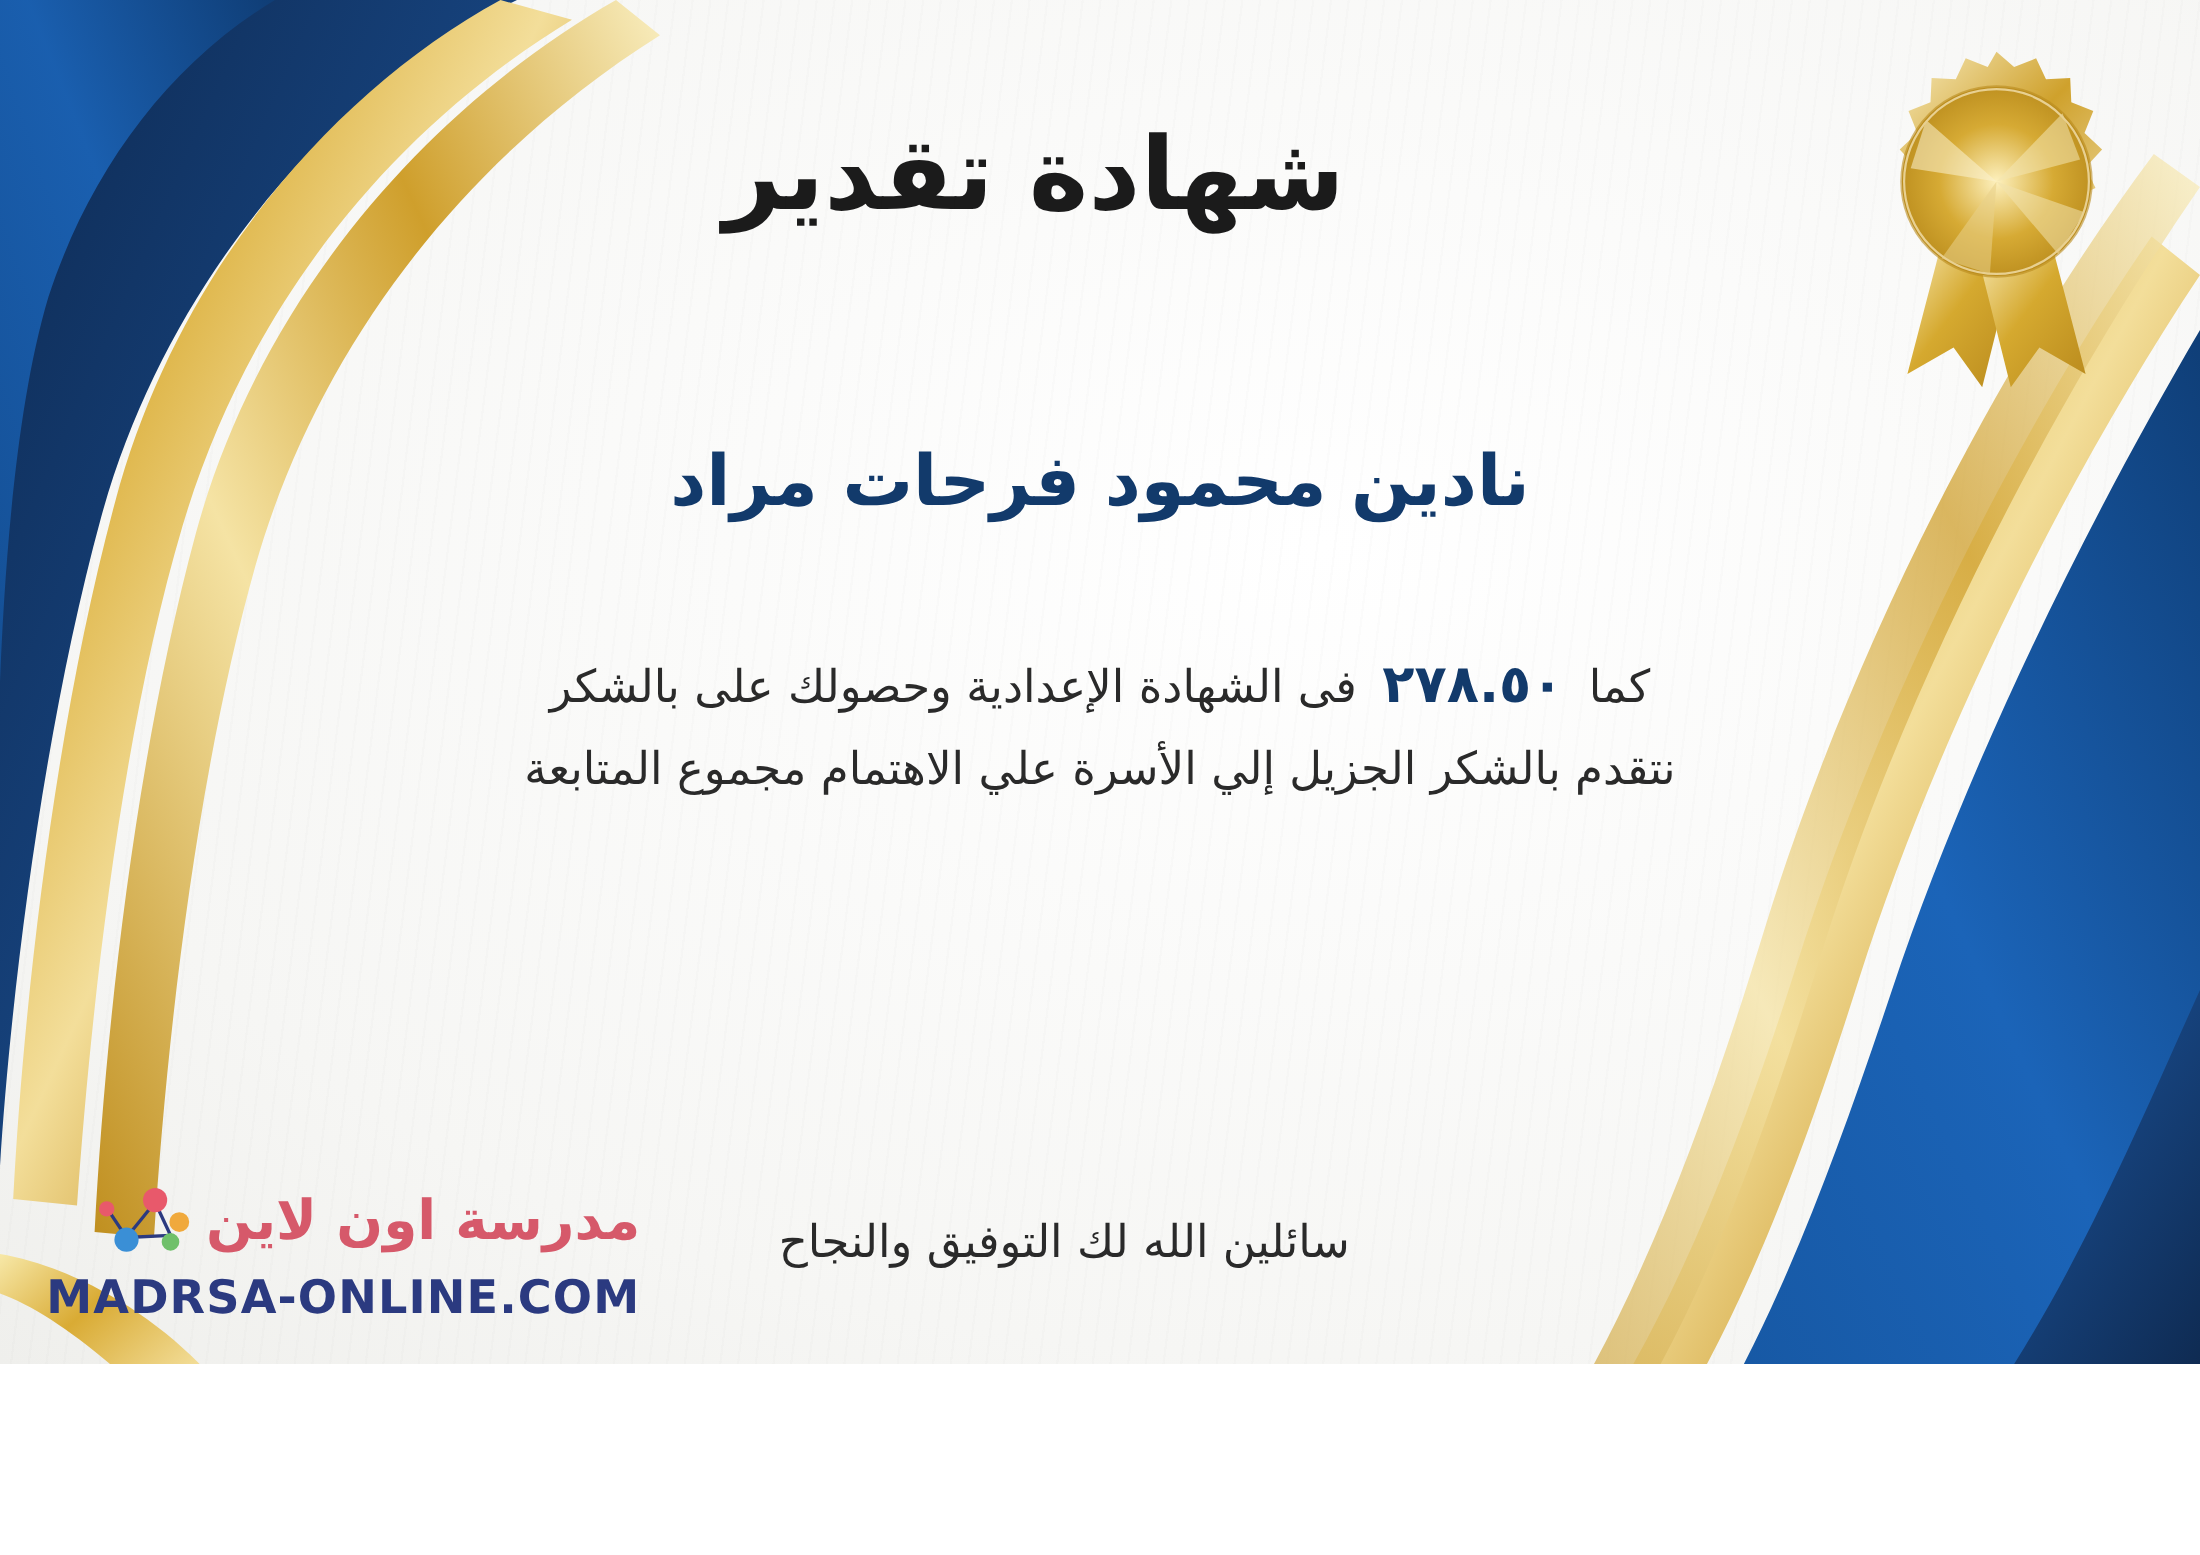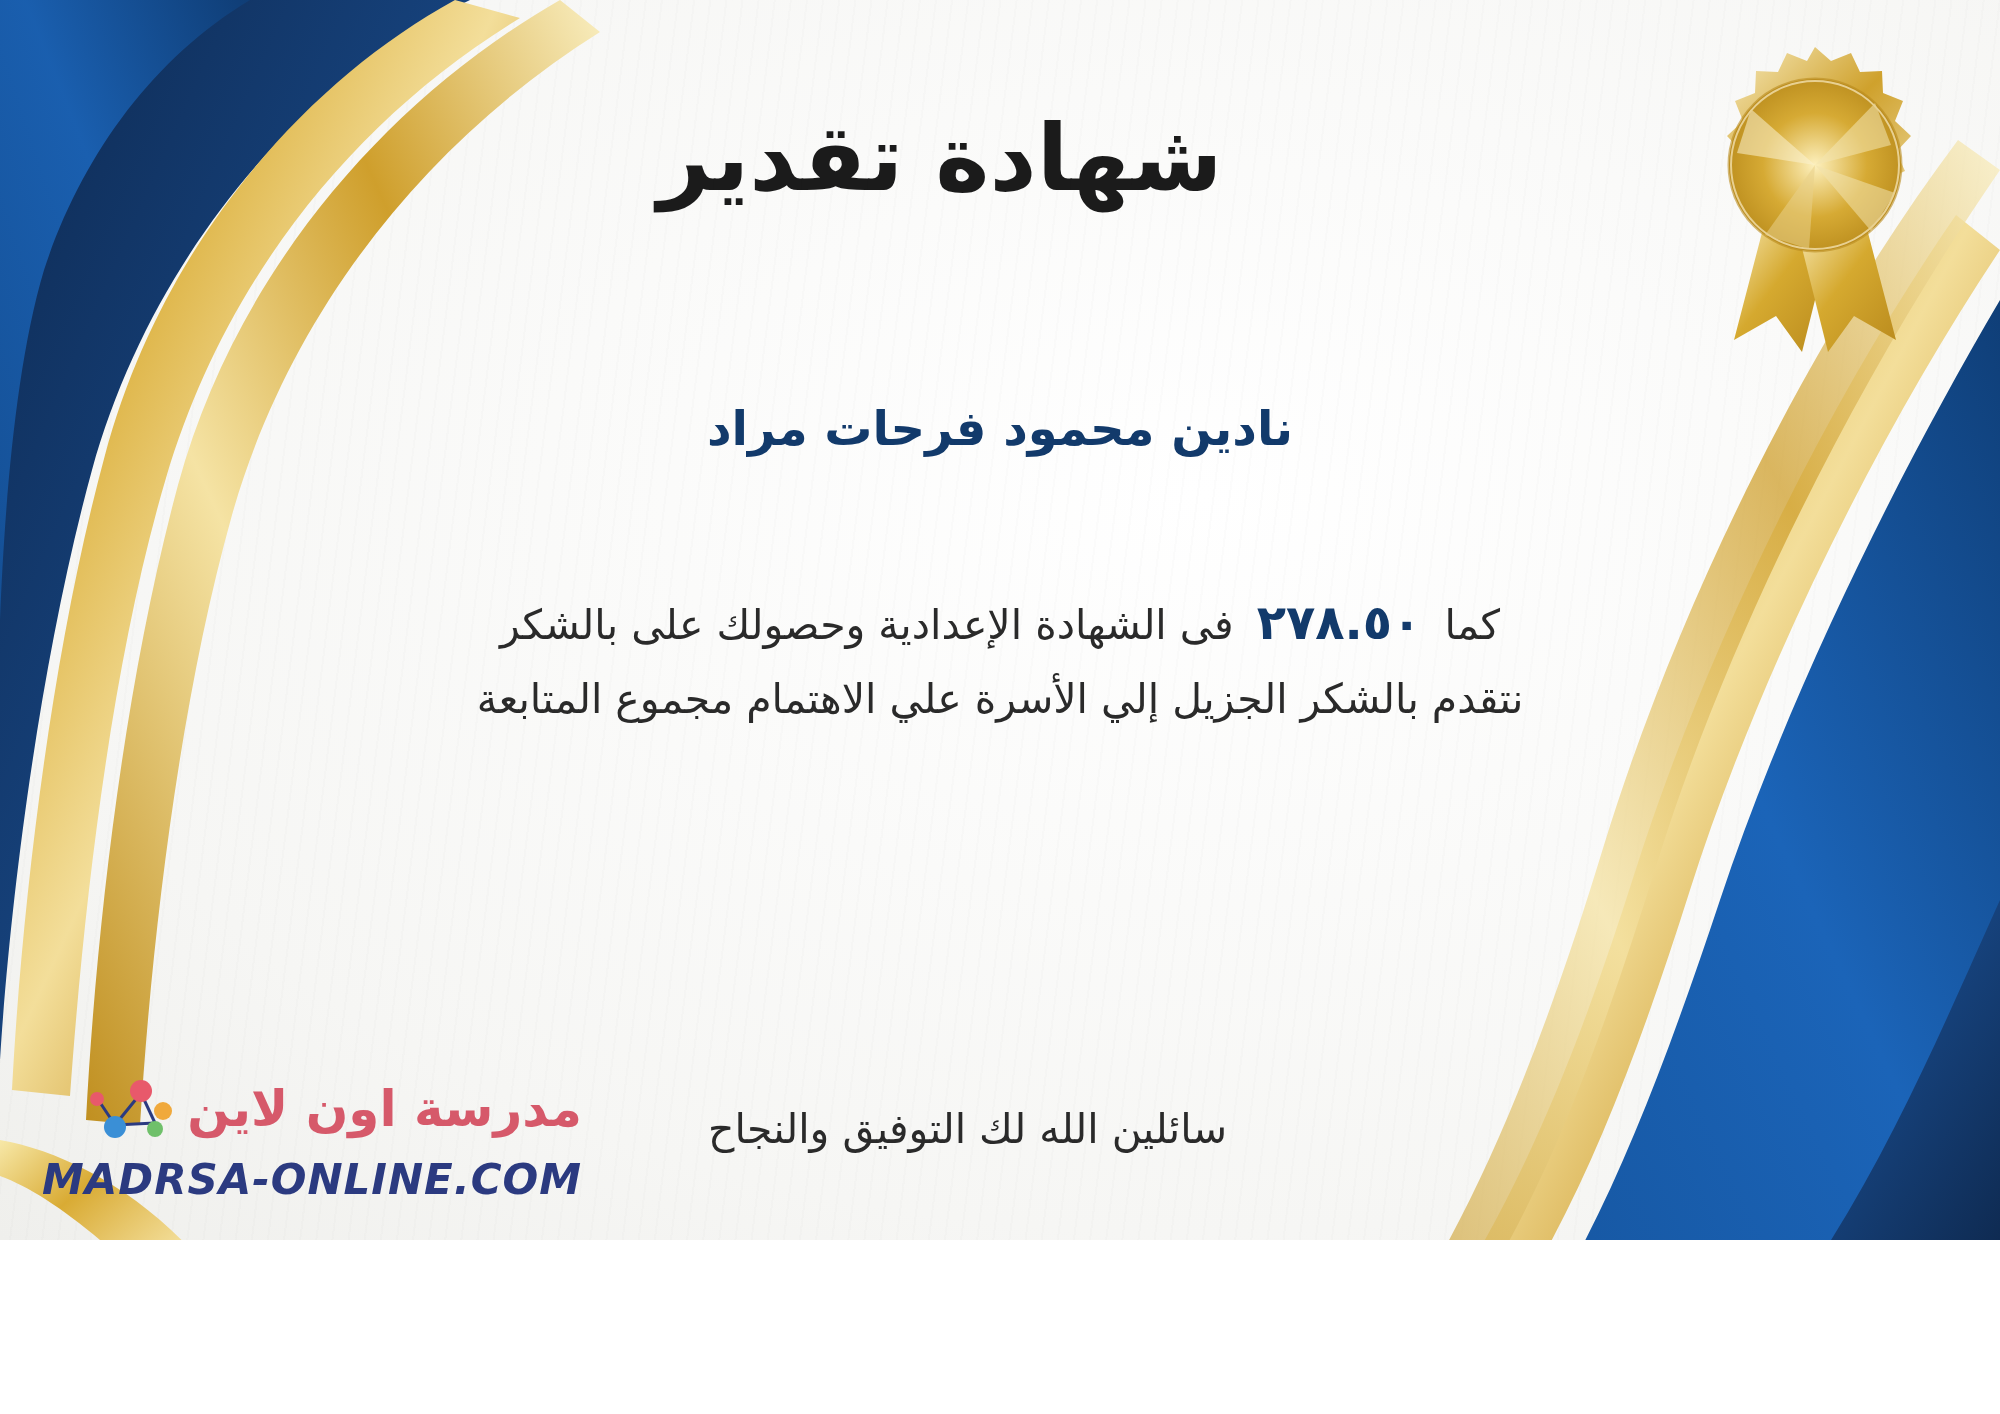--- a/index.html
+++ b/index.html
@@ -66,21 +66,21 @@
     line-height: 1.1;
     padding-right: 120px;
   }
 
   .student-name {
     position: absolute;
     top: 400px;
     left: 0;
     right: 0;
     text-align: center;
-    font-size: 48px;
+    font-size: 64px;
     font-weight: 700;
     color: #123a6b;
     line-height: 1.2;
     padding: 0 200px;
   }
 
   .body-text {
     position: absolute;
     top: 580px;
     left: 170px;
@@ -150,21 +150,20 @@
     text-align: right;
   }
   .brand-url {
     margin-top: 8px;
     font-size: 42px;
     font-weight: 700;
     color: #2b3a80;
     letter-spacing: 1px;
     direction: ltr;
     font-family: "DejaVu Sans", "Liberation Sans", sans-serif;
-    font-style: italic;
   }
   .brand-mark {
     width: 92px;
     height: 76px;
     flex: 0 0 auto;
   }
 </style>
 </head>
 <body>
 

